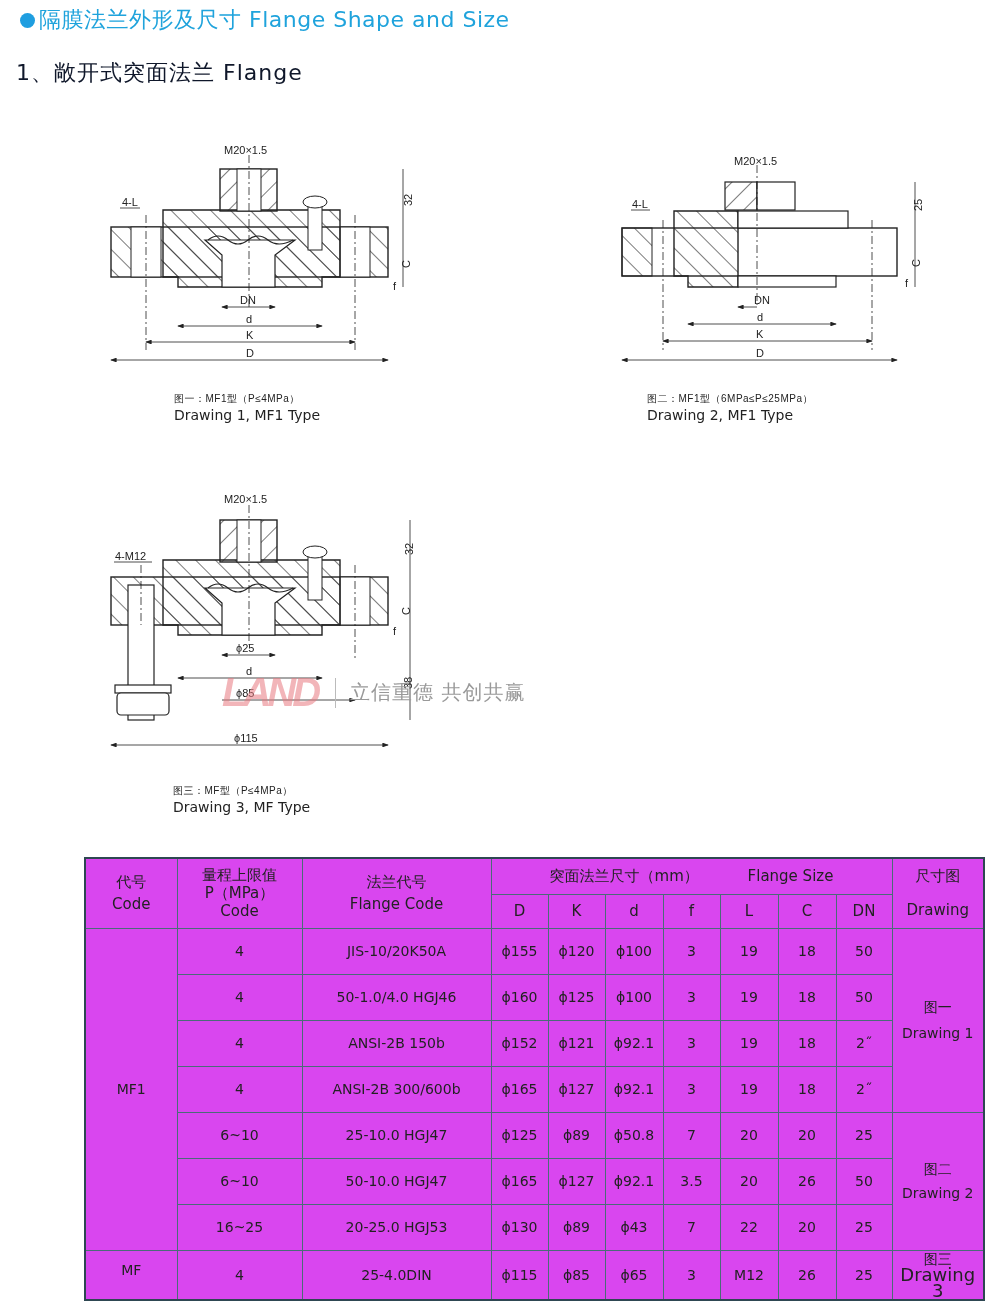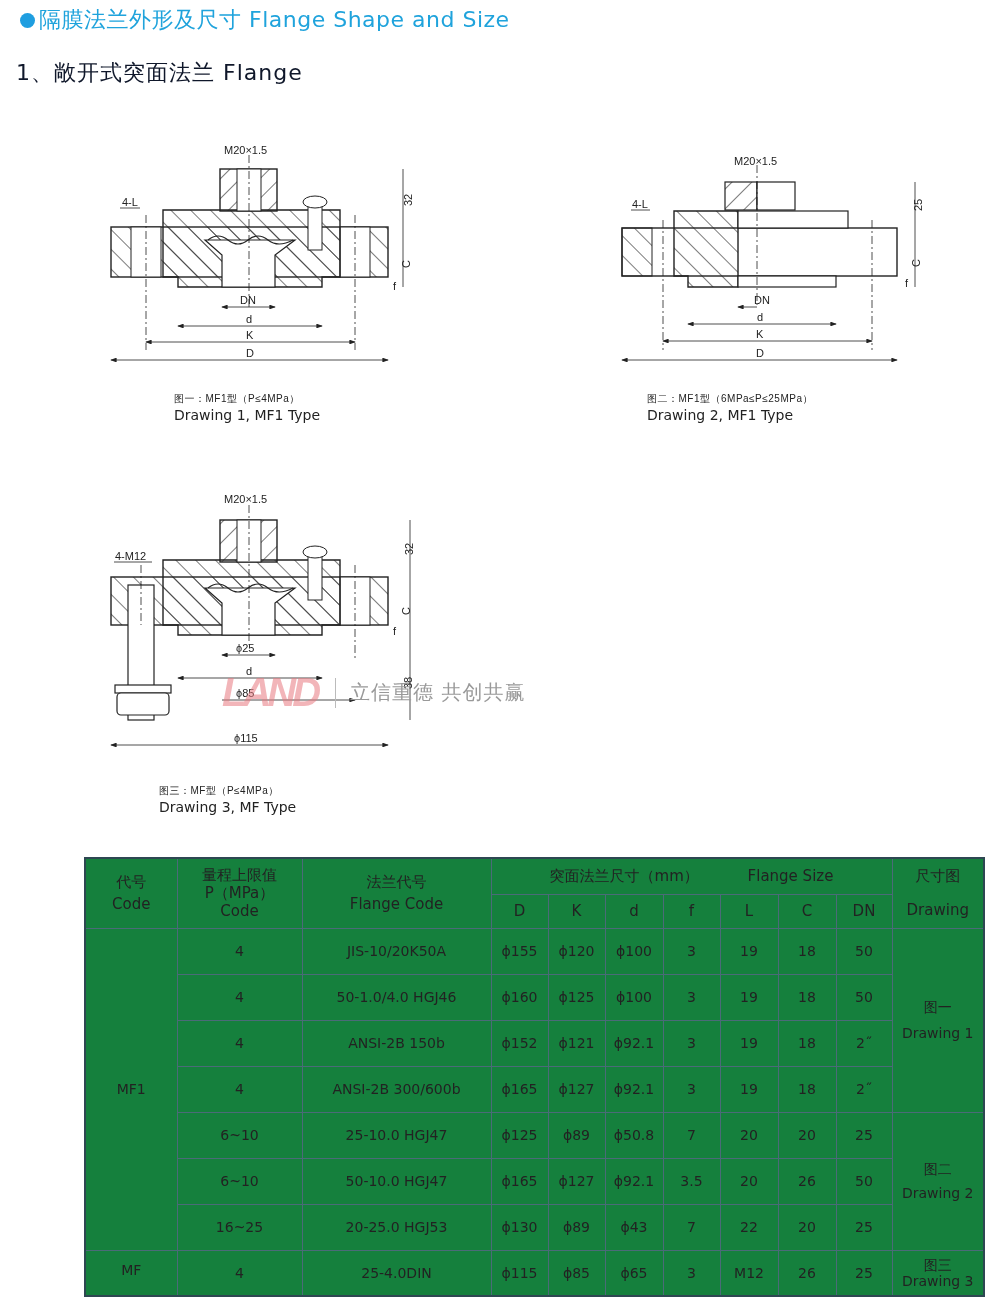--- a/index.html
+++ b/index.html
@@ -9,21 +9,21 @@
   .bullet { width:15px; height:15px; border-radius:50%; background:#1f9ee0; display:inline-block; margin-right:4px; }
   .sub-title { left:16px; top:58px; font-size:22px; color:#0f172a; white-space:nowrap; letter-spacing:1px; }
   .caption { font-size:14px; line-height:17px; color:#222; white-space:nowrap; }
   .caption .cn { font-family:"Liberation Sans Narrow","Liberation Sans", sans-serif; font-size:10px; letter-spacing:0.5px; }
   .drawing svg { display:block; }
   .watermark { left:222px; top:670px; display:flex; align-items:center; white-space:nowrap; }
   .wm-logo { font-family:"Liberation Sans", sans-serif; font-weight:bold; font-size:40px; color:#e87a80; opacity:0.55; letter-spacing:-4px; font-style:italic; }
   .wm-cn { font-size:36px; font-weight:bold; color:#7e9ec9; opacity:0.75; margin-left:14px; letter-spacing:2px; }
   .wm-sep { width:1px; height:30px; background:#bbb; margin:0 14px 0 18px; }
   .wm-slogan { font-size:20px; color:#999; letter-spacing:1px; }
-  table.spec { position:absolute; left:84px; top:857px; border-collapse:collapse; background:#15803d; font-size:14px; color:#222; }
+  table.spec { position:absolute; left:84px; top:857px; border-collapse:collapse; background:#d946ef; font-size:14px; color:#222; }
   table.spec td { border:1px solid #4b6b78; text-align:center; vertical-align:middle; padding:0; line-height:18px; }
   table.spec { border:2px solid #2e4752; }
   .hdr td { font-size:15px; }
 </style>
 </head>
 <body>
 
 <div class="abs section-title">
   <span class="bullet"></span>
   <span>隔膜法兰外形及尺寸 Flange Shape and Size</span>
@@ -154,21 +154,21 @@
     <line x1="122" y1="170" x2="175" y2="170" stroke="#222" stroke-width="0.8" marker-start="url(#arrs)" marker-end="url(#arr)"></line>
     <text x="136" y="167">ϕ25</text>
     <line x1="78" y1="193" x2="222" y2="193" stroke="#222" stroke-width="0.8" marker-start="url(#arrs)" marker-end="url(#arr)"></line>
     <text x="146" y="190">d</text>
     <line x1="122" y1="215" x2="255" y2="215" stroke="#222" stroke-width="0.8" marker-end="url(#arr)"></line>
     <text x="136" y="212">ϕ85</text>
     <line x1="11" y1="260" x2="288" y2="260" stroke="#222" stroke-width="0.8" marker-start="url(#arrs)" marker-end="url(#arr)"></line>
     <text x="134" y="257">ϕ115</text>
   </svg>
 </div>
-<div class="abs caption" style="left:159px;top:782px;">
+<div class="abs caption" style="left:173px;top:782px;">
   <div class="cn">图三：MF型（P≤4MPa）</div>
   <div>Drawing 3, MF Type</div>
 </div>
 
 <div class="abs watermark">
   <span class="wm-logo">LAND</span>
   <span class="wm-sep"></span>
   <span class="wm-slogan">立信重德  共创共赢</span>
 </div>
 
@@ -312,17 +312,17 @@
     <td>25-4.0DIN</td>
     <td>ϕ115</td>
     <td>ϕ85</td>
     <td>ϕ65</td>
     <td>3</td>
     <td>M12</td>
     <td>26</td>
     <td>25</td>
     <td style="line-height:16px">
       <div>图三</div>
-      <div style="font-size:14px">Drawing 3</div>
+      <div style="font-size:18px">Drawing 3</div>
     </td>
   </tr>
 </tbody>
   </table>
 
 </body></html>

